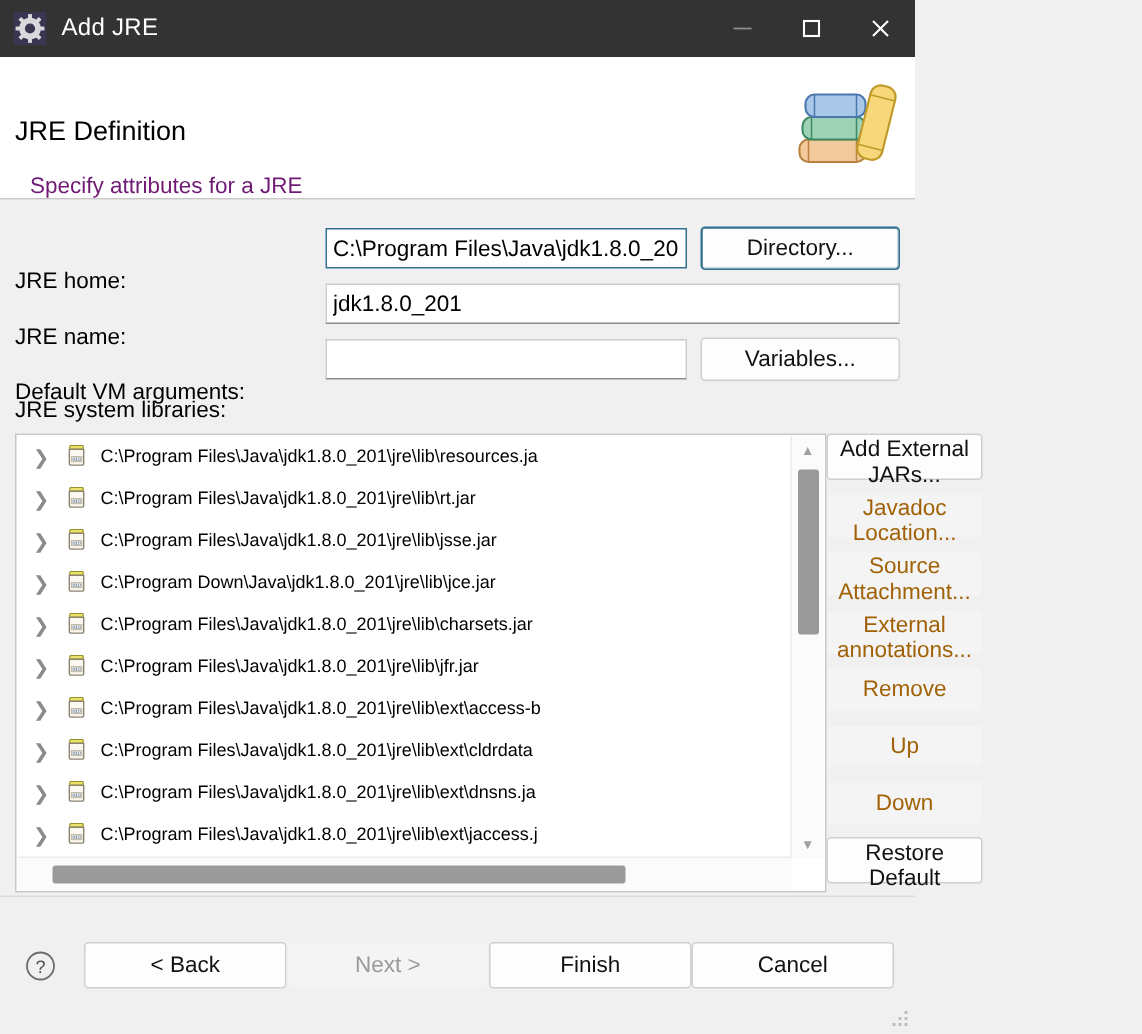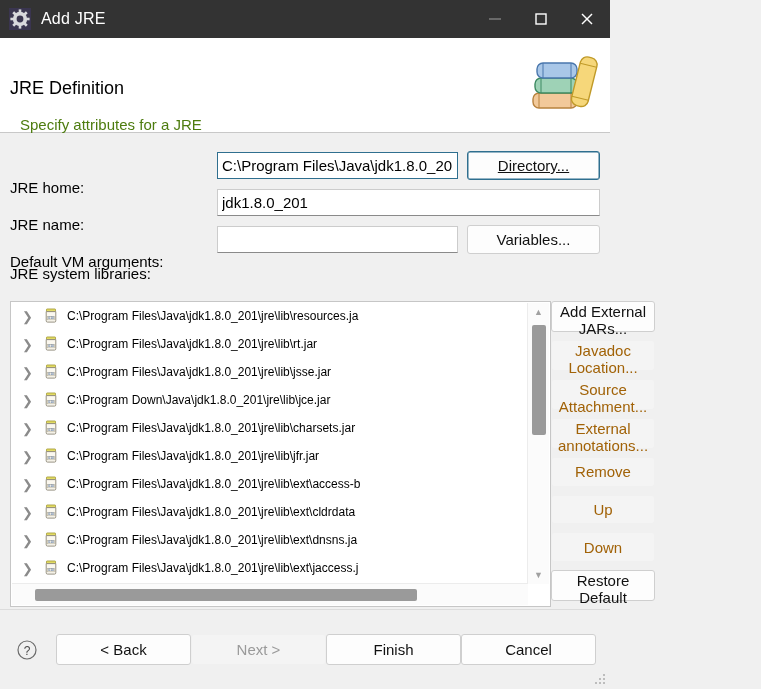--- a/index.html
+++ b/index.html
@@ -76,21 +76,21 @@
     font-size: 18px;
     font-weight: normal;
     color: #000;
     transform: translateY(-50%);
   }
   .banner-sub {
     position: absolute;
     left: 20px;
     top: 86px;
     font-size: 15px;
-    color: #4d7c0f;
+    color: #701a75;
     transform: translateY(-50%);
   }
   .banner-icon {
     position: absolute;
     right: 5px;
     top: 5px;
     width: 84px;
     height: 74px;
   }
 
@@ -138,25 +138,24 @@
     border: 1px solid #cfcfcf;
     border-radius: 3px;
     font-family: "Liberation Sans", sans-serif;
     font-size: 15px;
     color: #111;
     cursor: default;
   }
   .side-btn.focused {
     border: 1px solid #2f6f8f;
     box-shadow: 0 0 0 0.5px #2f6f8f inset;
-    text-decoration: underline;
   }
 
   .section-label {
-    padding: 7px 0 19px 10px;
+    padding: 7px 0 7px 10px;
     font-size: 15px;
     color: #000;
   }
 
   
   .middle {
     display: flex;
     padding: 0 10px;
     box-sizing: border-box;
     flex: 0 0 auto;

